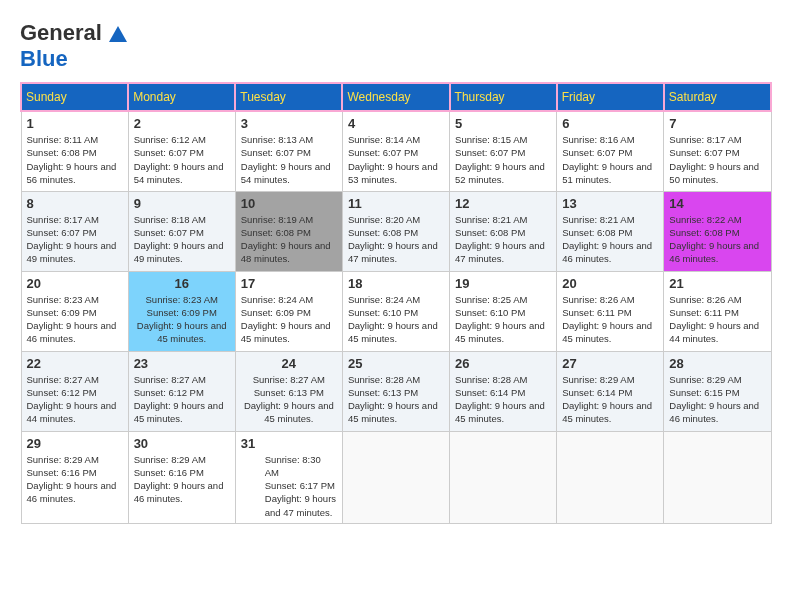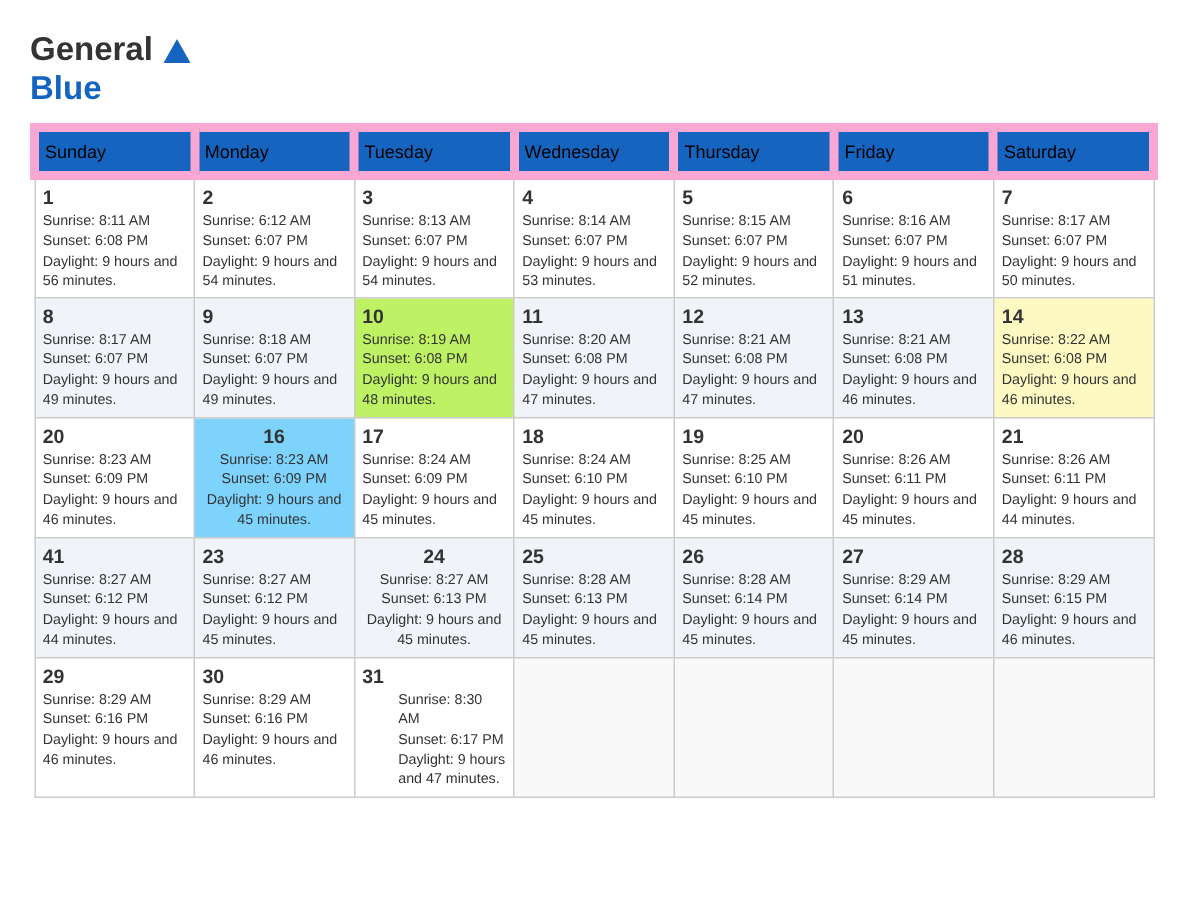--- a/index.html
+++ b/index.html
@@ -37,26 +37,26 @@
       font-size: 14px;
       color: #555;
     }
     .calendar {
       width: 100%;
       border-collapse: collapse;
       font-size: 10px;
     }
     .calendar th {
       background: #1565c0;
-      color: #000000;
+      color: #fde047;
       padding: 6px 4px;
       text-align: left;
       font-size: 12px;
       font-weight: normal;
-      border: 6px solid #f9a8d4;
+      border: 2px solid #f9a8d4;
     }
     .calendar td {
       border: 1px solid #ccc;
       vertical-align: top;
       padding: 4px 5px;
       width: 107px;
       height: 80px;
       background: #fff;
     }
     .calendar tr:nth-child(even) td {
@@ -164,21 +164,21 @@
           <div class="day-info" style="white-space: pre-line;">Sunrise: 8:17 AM
 Sunset: 6:07 PM
 Daylight: 9 hours and 49 minutes.</div>
         </td>
         <td style="background: rgb(240, 244, 248);">
           <span class="day-num">9</span>
           <div class="day-info" style="white-space: pre-line;">Sunrise: 8:18 AM
 Sunset: 6:07 PM
 Daylight: 9 hours and 49 minutes.</div>
         </td>
-        <td style="background: #bef264;">
+        <td style="background: #a3a3a3;">
           <span class="day-num">10</span>
           <div class="day-info" style="white-space: pre-line;">Sunrise: 8:19 AM
 Sunset: 6:08 PM
 Daylight: 9 hours and 48 minutes.</div>
         </td>
         <td style="background: rgb(240, 244, 248);">
           <span class="day-num">11</span>
           <div class="day-info" style="white-space: pre-line;">Sunrise: 8:20 AM
 Sunset: 6:08 PM
 Daylight: 9 hours and 47 minutes.</div>
@@ -188,21 +188,21 @@
           <div class="day-info" style="white-space: pre-line;">Sunrise: 8:21 AM
 Sunset: 6:08 PM
 Daylight: 9 hours and 47 minutes.</div>
         </td>
         <td style="background: rgb(240, 244, 248);">
           <span class="day-num">13</span>
           <div class="day-info" style="white-space: pre-line;">Sunrise: 8:21 AM
 Sunset: 6:08 PM
 Daylight: 9 hours and 46 minutes.</div>
         </td>
-        <td style="background: #fef9c3;">
+        <td style="background: #d946ef;">
           <span class="day-num">14</span>
           <div class="day-info" style="white-space: pre-line;">Sunrise: 8:22 AM
 Sunset: 6:08 PM
 Daylight: 9 hours and 46 minutes.</div>
         </td>
       </tr>
       <tr>
         <td style="background: rgb(255, 255, 255);">
           <span class="day-num">20</span>
           <div class="day-info" style="white-space: pre-line;">Sunrise: 8:23 AM
@@ -241,21 +241,21 @@
         </td>
         <td style="background: rgb(255, 255, 255);">
           <span class="day-num">21</span>
           <div class="day-info" style="white-space: pre-line;">Sunrise: 8:26 AM
 Sunset: 6:11 PM
 Daylight: 9 hours and 44 minutes.</div>
         </td>
       </tr>
       <tr>
         <td style="background: rgb(240, 244, 248);">
-          <span class="day-num">41</span>
+          <span class="day-num">22</span>
           <div class="day-info" style="white-space: pre-line;">Sunrise: 8:27 AM
 Sunset: 6:12 PM
 Daylight: 9 hours and 44 minutes.</div>
         </td>
         <td style="background: rgb(240, 244, 248);">
           <span class="day-num">23</span>
           <div class="day-info" style="white-space: pre-line;">Sunrise: 8:27 AM
 Sunset: 6:12 PM
 Daylight: 9 hours and 45 minutes.</div>
         </td>

